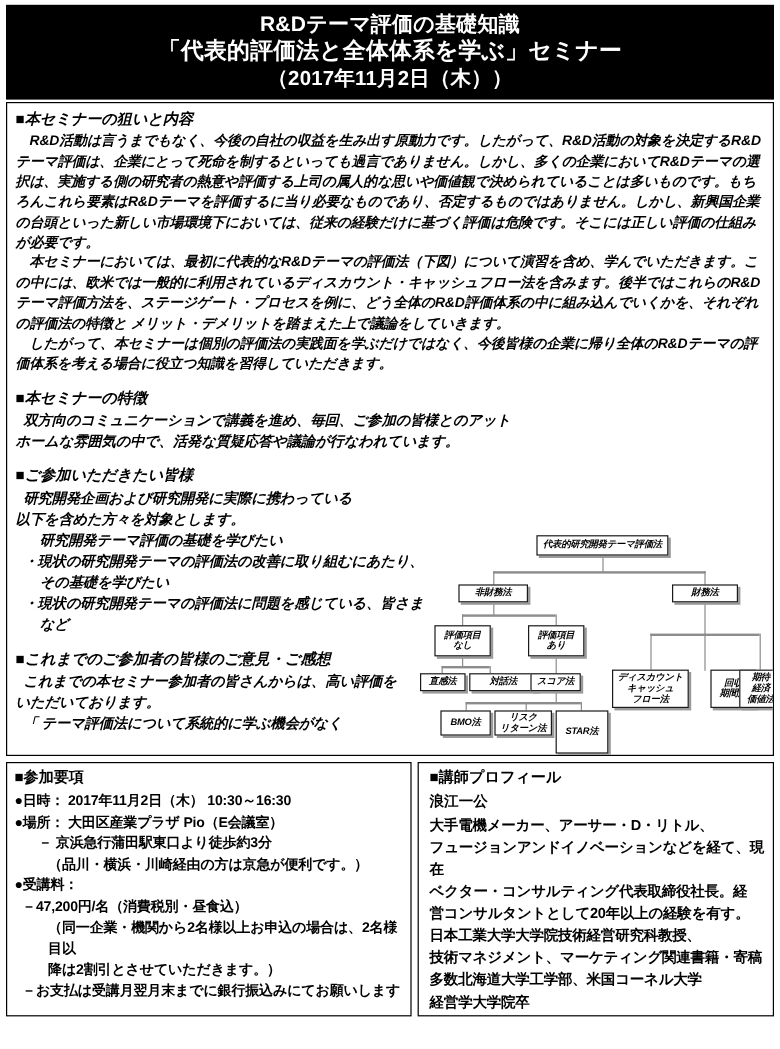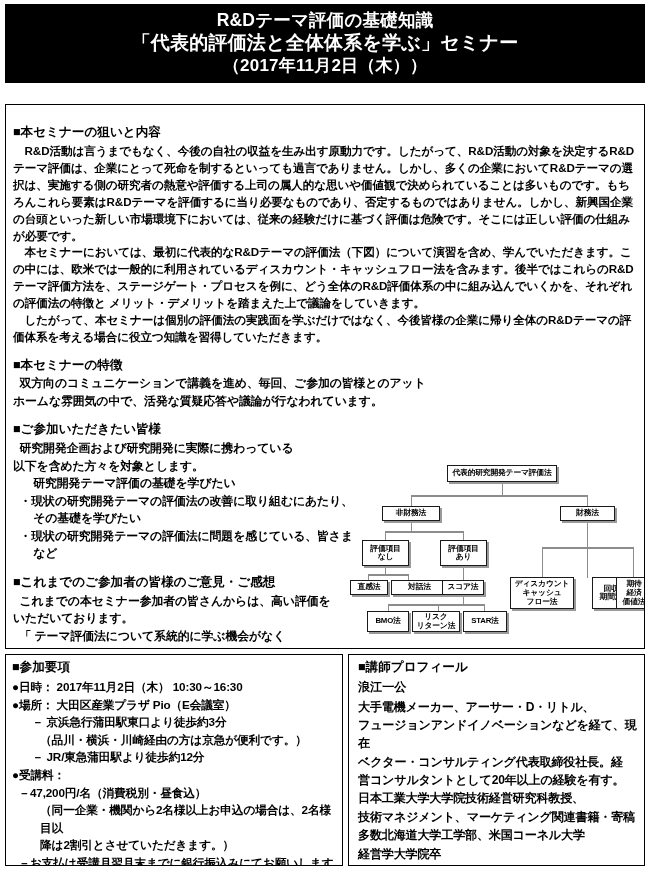--- a/index.html
+++ b/index.html
@@ -36,25 +36,26 @@
   .header-line2 { font-size: 19px; }
   .header-line3 { font-size: 17px; }
 
   
   .panel {
     border: 1.5px solid #000000;
     box-sizing: border-box;
     background: #ffffff;
   }
   .panel-main {
-    margin-top: 21px;
+    margin-top: 2px;
     height: 545px;
     position: relative;
-    padding: 19px 6px 4px 7px;
+    padding: 5px 6px 4px 7px;
     overflow: hidden;
+    font-style: italic;
   }
   .bottom-row {
     margin-top: 5px;
     display: flex;
     gap: 5px;
     height: 212px;
   }
   .panel-apply {
     width: 338px;
     flex: none;
@@ -244,21 +245,21 @@
       <div class="dbox" style="left:76px; top:77px; width:47px; height:26px; white-space:pre-line;">評価項目
 あり</div>
 
       <div class="dbox" style="left:-14px; top:117px; width:38px; height:15px;">直感法</div>
       <div class="dbox" style="left:27px; top:117px; width:57px; height:15px;">対話法</div>
       <div class="dbox" style="left:78px; top:117px; width:42px; height:15px;">スコア法</div>
 
       <div class="dbox" style="left:3px; top:148px; width:42px; height:21px;">BMO法</div>
       <div class="dbox" style="left:48px; top:148px; width:48px; height:21px; white-space:pre-line;">リスク
 リターン法</div>
-      <div class="dbox" style="left:99px; top:148px; width:44px; height:21px;">STAR法</div>
+      <div class="dbox" style="left:99px; top:148px; width:44px; height:36px;">STAR法</div>
 
       <div class="dbox" style="left:146px; top:114px; width:64px; height:32px; white-space:pre-line;">ディスカウント
 キャッシュ
 フロー法</div>
       <div class="dbox" style="left:228px; top:114px; width:38px; height:32px; white-space:pre-line;">回収
 期間法</div>
       <div class="dbox" style="left:252px; top:114px; width:36px; height:32px; white-space:pre-line;">期待
 経済
 価値法</div>
     </div>
@@ -266,21 +267,20 @@
   </div>
 
   <div class="bottom-row">
 
     <div class="panel panel-apply">
       <div class="sec-head">■参加要項</div>
       <p class="ap-line">●日時： 2017年11月2日（木） 10:30～16:30</p>
       <p class="ap-line">●場所： 大田区産業プラザ Pio（E会議室）</p>
       <p class="ap-line pad2">－ 京浜急行蒲田駅東口より徒歩約3分</p>
       <p class="ap-line pad3">（品川・横浜・川崎経由の方は京急が便利です。）</p>
-      <p class="ap-line pad2">－ JR/東急蒲田駅より徒歩約12分</p>
       <p class="ap-line">●受講料：</p>
       <p class="ap-line pad1">－47,200円/名（消費税別・昼食込）</p>
       <p class="ap-line pad3">（同一企業・機関から2名様以上お申込の場合は、2名様目以</p>
       <p class="ap-line pad3">降は2割引とさせていただきます。）</p>
       <p class="ap-line pad1">－お支払は受講月翌月末までに銀行振込みにてお願いします</p>
 
     </div>
 
     <div class="panel panel-profile">
       <div class="sec-head">■講師プロフィール</div>

